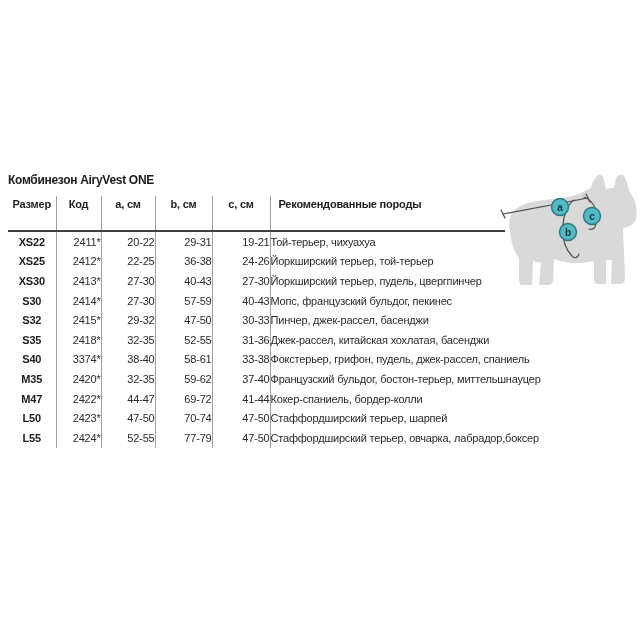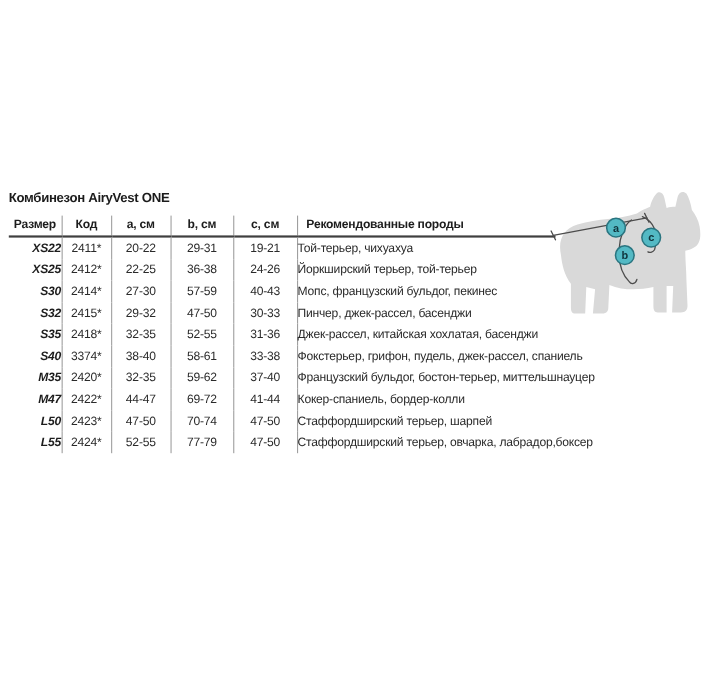--- a/index.html
+++ b/index.html
@@ -17,33 +17,33 @@
     border-collapse:collapse; table-layout:fixed;
     font-size:11px; color:#2a2a2a;
   }
   table.size-table col.w-size   { width:48px; }
   table.size-table col.w-code   { width:45px; }
   table.size-table col.w-a      { width:54px; }
   table.size-table col.w-b      { width:57px; }
   table.size-table col.w-c      { width:58px; }
   table.size-table col.w-breeds { width:235px; }
   table.size-table th {
-    font-weight:700; height:16px; padding:0 0 2px 0; text-align:center;
+    font-weight:700; height:16px; padding:0 0 18px 0; text-align:center;
     border-bottom:2px solid #3f3f3f; color:#1d1d1d; letter-spacing:-0.2px;
     white-space:nowrap;
   }
   table.size-table th:not(:last-child),
   table.size-table td:not(:last-child) { border-right:1px solid #9f9f9f; }
   table.size-table th.h-breeds { text-align:left; padding-left:8px; }
   table.size-table td {
     height:19.6px; padding:0; white-space:nowrap; letter-spacing:-0.2px;
   }
-  td.c-size   { font-weight:700; text-align:right; color:#1d1d1d;font-style:italic; }
+  td.c-size   { font-weight:700; text-align:center; color:#1d1d1d; }
   td.c-code,
-  td.c-num    { text-align:center; }
+  td.c-num    { text-align:right; }
   td.c-breeds { text-align:left; padding-left:8px; overflow:visible; letter-spacing:-0.25px; }
   .diagram { position:absolute; left:498px; top:166px; width:142px; height:126px; }
   .dog-body { fill:#d9d9d9; }
   .meas { stroke:#4d4d4d; stroke-width:1.2; fill:none; stroke-linecap:round; }
   .pt-circle { fill:#53b9c4; stroke:#2a7580; stroke-width:1.4; }
   .pt-label {
     font-family:"Liberation Sans", sans-serif; font-size:10px; font-weight:700;
     fill:#10343c; text-anchor:middle;
   }
 </style>
@@ -86,20 +86,28 @@
 
         <tr>
           <td class="c-size">XS25</td>
           <td class="c-code">2412*</td>
           <td class="c-num">22-25</td>
           <td class="c-num">36-38</td>
           <td class="c-num">24-26</td>
           <td class="c-breeds">Йоркширский терьер, той-терьер</td>
         </tr>
 
+        <tr>
+          <td class="c-size">XS30</td>
+          <td class="c-code">2413*</td>
+          <td class="c-num">27-30</td>
+          <td class="c-num">40-43</td>
+          <td class="c-num">27-30</td>
+          <td class="c-breeds">Йоркширский терьер, пудель, цвергпинчер</td>
+        </tr>
 
         <tr>
           <td class="c-size">S30</td>
           <td class="c-code">2414*</td>
           <td class="c-num">27-30</td>
           <td class="c-num">57-59</td>
           <td class="c-num">40-43</td>
           <td class="c-breeds">Мопс, французский бульдог, пекинес</td>
         </tr>
 

